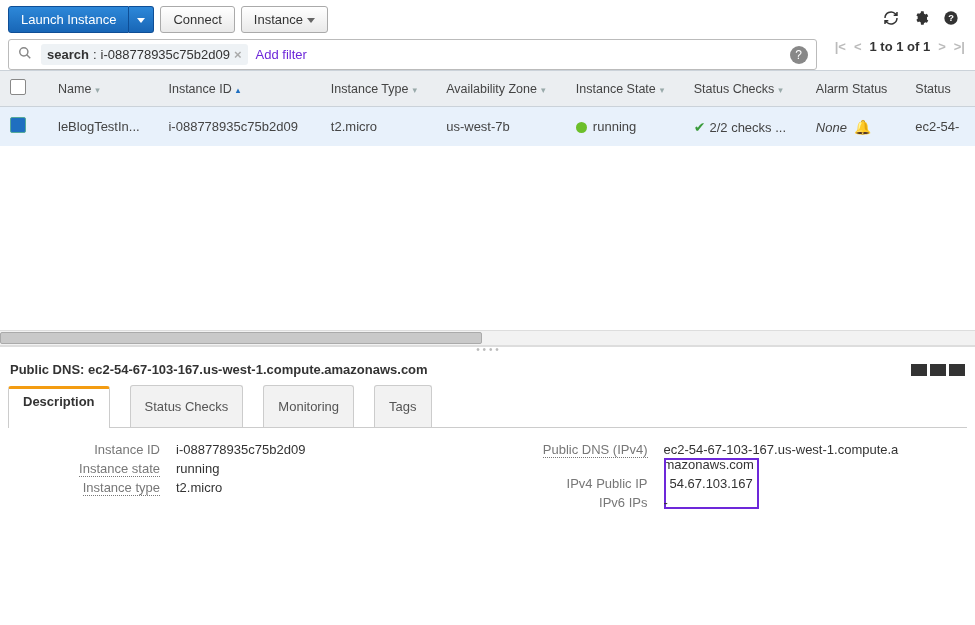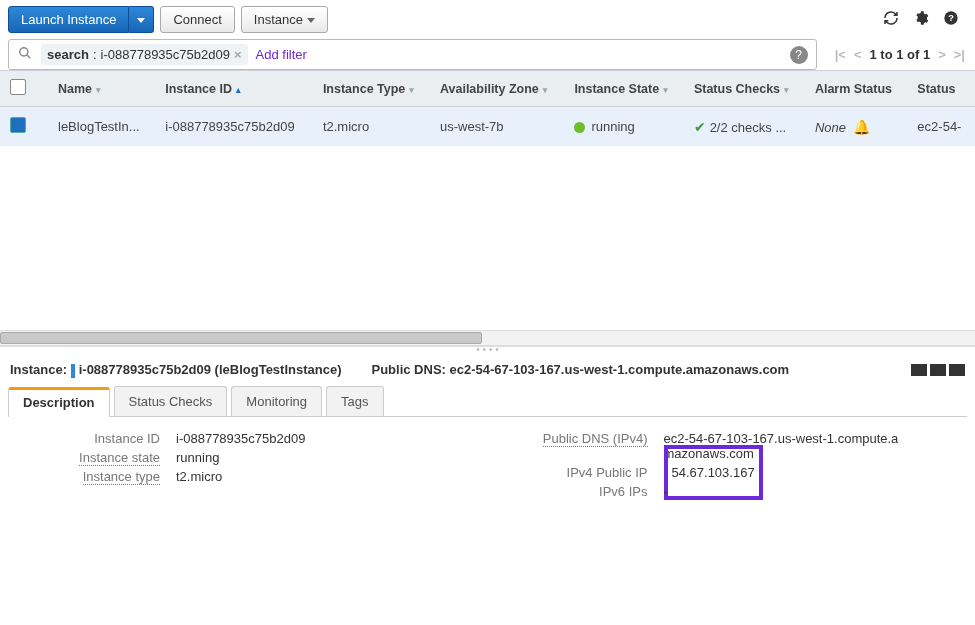--- a/index.html
+++ b/index.html
@@ -16,47 +16,47 @@
 .icon{width:16px;height:16px;display:inline-block}
 .searchbar{display:flex;align-items:center;border:1px solid #bbb;margin:0 8px;border-radius:3px;padding:4px 8px;gap:8px}
 .mag{color:#888;font-size:14px;width:16px;text-align:center}
 .tag{background:#eef2f5;border-radius:3px;padding:3px 6px;display:flex;align-items:center;gap:4px;color:#333}
 .tag .x{color:#aaa;font-weight:bold;cursor:pointer}
 .addfilter{color:#6d28d9}
 .help-circ{margin-left:auto;width:18px;height:18px;border-radius:50%;background:#888;color:#fff;text-align:center;line-height:18px;font-size:12px}
 .pager{display:flex;align-items:center;gap:8px;font-size:13px;color:#333;padding:0 10px}
 .pager .arrow{color:#bbb;font-weight:bold;cursor:pointer}
 .table{width:100%;border-collapse:collapse}
-.table th{background:#ebeef1;border-top:1px solid #cbd2d9;border-bottom:1px solid #cbd2d9;text-align:left;font-weight:bold;padding:8px 10px;font-size:12.5px;color:#444;white-space:nowrap}
+.table th{background:#ebeef1;border-top:1px solid #cbd2d9;border-bottom:1px solid #cbd2d9;text-align:left;font-weight:normal;padding:8px 10px;font-size:12.5px;color:#444;white-space:nowrap}
 .table td{padding:10px;font-size:13px;color:#444;white-space:nowrap}
 .sort{color:#9aa;margin-left:4px;font-size:9px}
 tr.selected{background:#e8f1fb}
 .chk{width:14px;height:14px;border:1px solid #5a9;background:#1f6fc0;display:inline-block;border-radius:2px}
 .chk.header{background:#fff;border-color:#888}
 .dot-green{width:11px;height:11px;border-radius:50%;background:#6cbf2a;display:inline-block;vertical-align:middle;margin-right:6px}
 .status-ok{color:#3a9b3a;font-size:14px;margin-right:4px}
 .bell{color:#e0a030;font-size:14px}
 .tablewrap{height:260px;overflow:hidden;position:relative}
 .hscroll{height:14px;background:#f2f2f2;border-top:1px solid #ddd;border-bottom:1px solid #ddd;position:relative}
 .hscroll .thumb{position:absolute;left:0;top:1px;height:10px;width:480px;background:#c9c9c9;border:1px solid #aaa;border-radius:2px}
 .splitter{height:7px;border-top:1px solid #ddd;text-align:center;font-size:10px;color:#bbb;line-height:6px}
 .detail-hdr{display:flex;align-items:center;padding:8px 10px;font-size:13px;gap:30px}
 .detail-hdr b{font-weight:bold}
 .blue-bar{display:inline-block;width:4px;height:14px;background:#2d88d9;vertical-align:middle;margin-right:4px}
 .view-btns{margin-left:auto;display:flex;gap:3px}
 .view-btns span{width:16px;height:12px;background:#333;display:inline-block}
 .tabs{display:flex;border-bottom:1px solid #ccc;margin:0 8px}
-.tab{border:1px solid #ccc;background:#f2f2f2;padding:7px 14px;margin-right:4px;border-bottom:none;color:#555;cursor:pointer;font-size:13px;border-radius:3px 3px 0 0}
+.tab{border:1px solid #ccc;background:#f2f2f2;padding:13px 14px;margin-right:20px;border-bottom:none;color:#555;cursor:pointer;font-size:13px;border-radius:3px 3px 0 0}
 .tab.active{background:#fff;border-top:3px solid #f39c12;color:#333;font-weight:bold;position:relative;top:1px;padding-top:5px}
 .details{display:flex;padding:10px 20px;gap:40px}
 .kv{display:flex;margin:4px 0}
 .kv .k{width:140px;text-align:right;color:#777;padding-right:16px}
 .kv .v{color:#333}
 .dotted{border-bottom:1px dotted #777}
-.redbox{border:4px solid #6d28d9;padding:16px 4px}
+.redbox{border:2px solid #6d28d9;padding:16px 4px}
 .col{flex:1}
 </style>
 </head>
 <body>
 
 <div class="topbar">
   <div class="btn-group">
     <button class="btn primary">Launch Instance</button>
     <button class="btn primary"><span class="caret-down"></span></button>
   </div>
@@ -75,21 +75,21 @@
     </span>
     <span>
       <svg class="icon" viewBox="0 0 24 24" fill="#333">
           <circle cx="12" cy="12" r="10"></circle>
           <text x="12" y="17" text-anchor="middle" fill="#fff" font-size="14" font-family="Arial" font-weight="bold">?</text>
         </svg>
     </span>
   </div>
 </div>
 
-<div style="display:flex;align-items:center">
+<div style="display:flex;align-items:flex-start">
   <div class="searchbar" style="flex:1">
     <span class="mag">
       <svg width="14" height="14" viewBox="0 0 24 24" fill="none" stroke="#888" stroke-width="2.5">
           <circle cx="10" cy="10" r="7"></circle>
           <line x1="21" y1="21" x2="15" y2="15"></line>
         </svg>
     </span>
     <span class="tag">
       <b>search</b> : <span>i-088778935c75b2d09</span>
       <span class="x">×</span>
@@ -136,21 +136,20 @@
   </tbody>
 </table>
 </div>
 
 <div class="hscroll">
     <div class="thumb"></div>
   </div>
 <div class="splitter">• • • •</div>
 
 <div class="detail-hdr">
-  <span><b>Instance:</b> <span class="blue-bar"></span><b>i-088778935c75b2d09</b> <b>(leBlogTestInstance)</b></span>
   <span><b>Public DNS:</b> <b>ec2-54-67-103-167.us-west-1.compute.amazonaws.com</b></span>
   <div class="view-btns">
     <span></span>
     <span></span>
     <span></span>
   </div>
 </div>
 
 <div class="tabs">
   <div class="tab active">Description</div>

